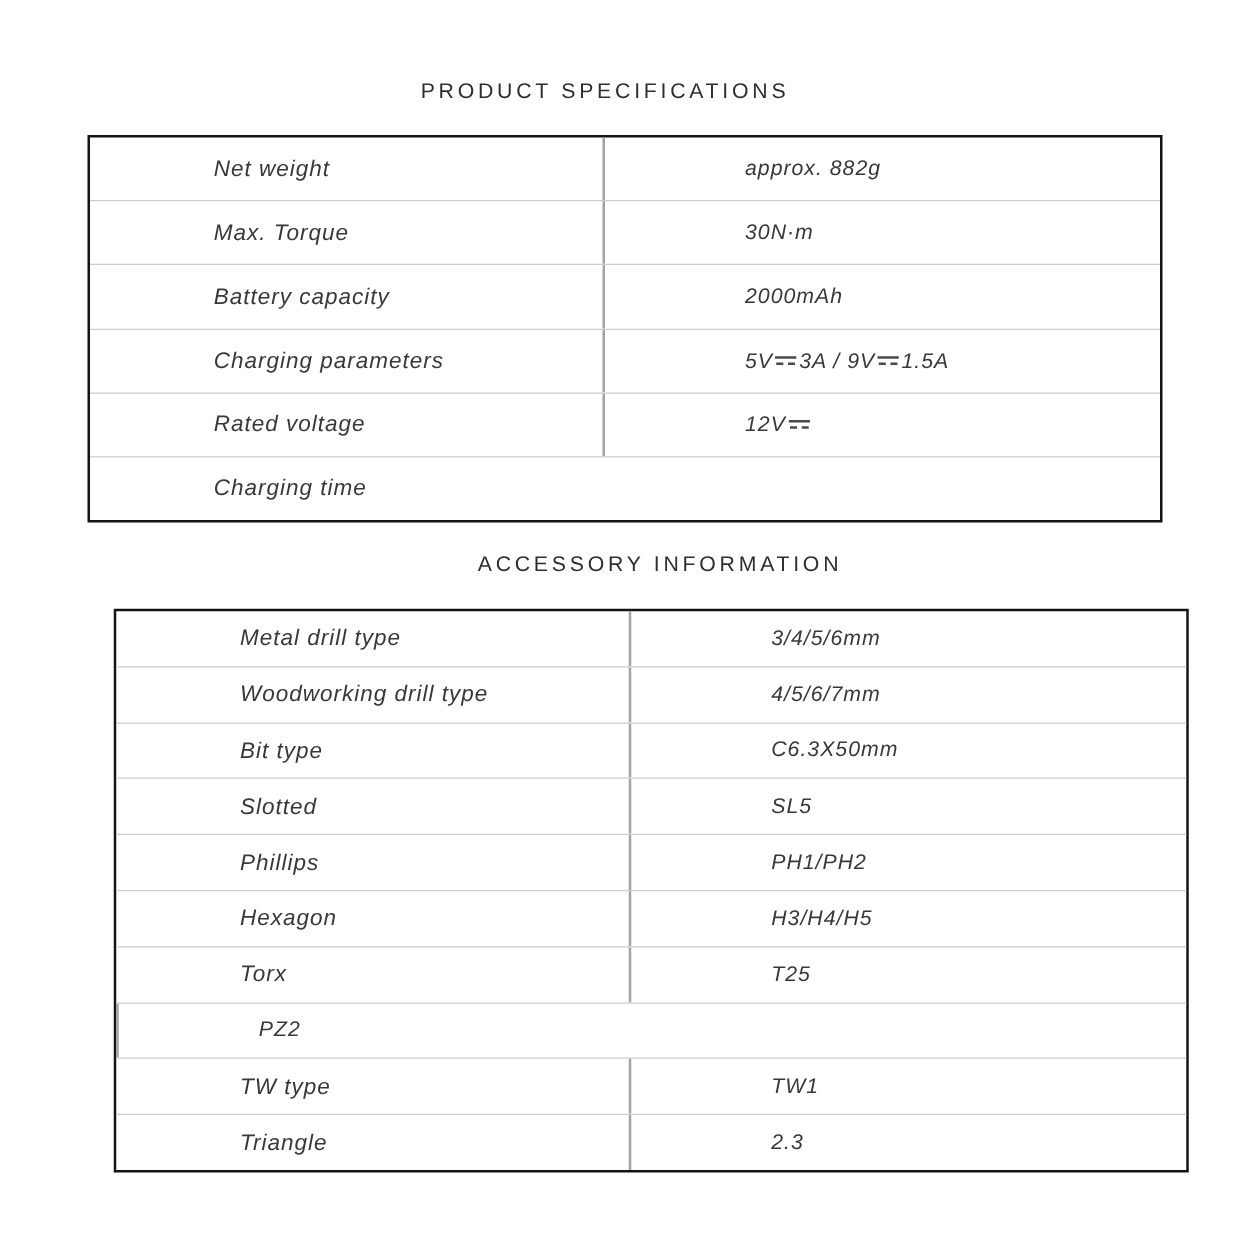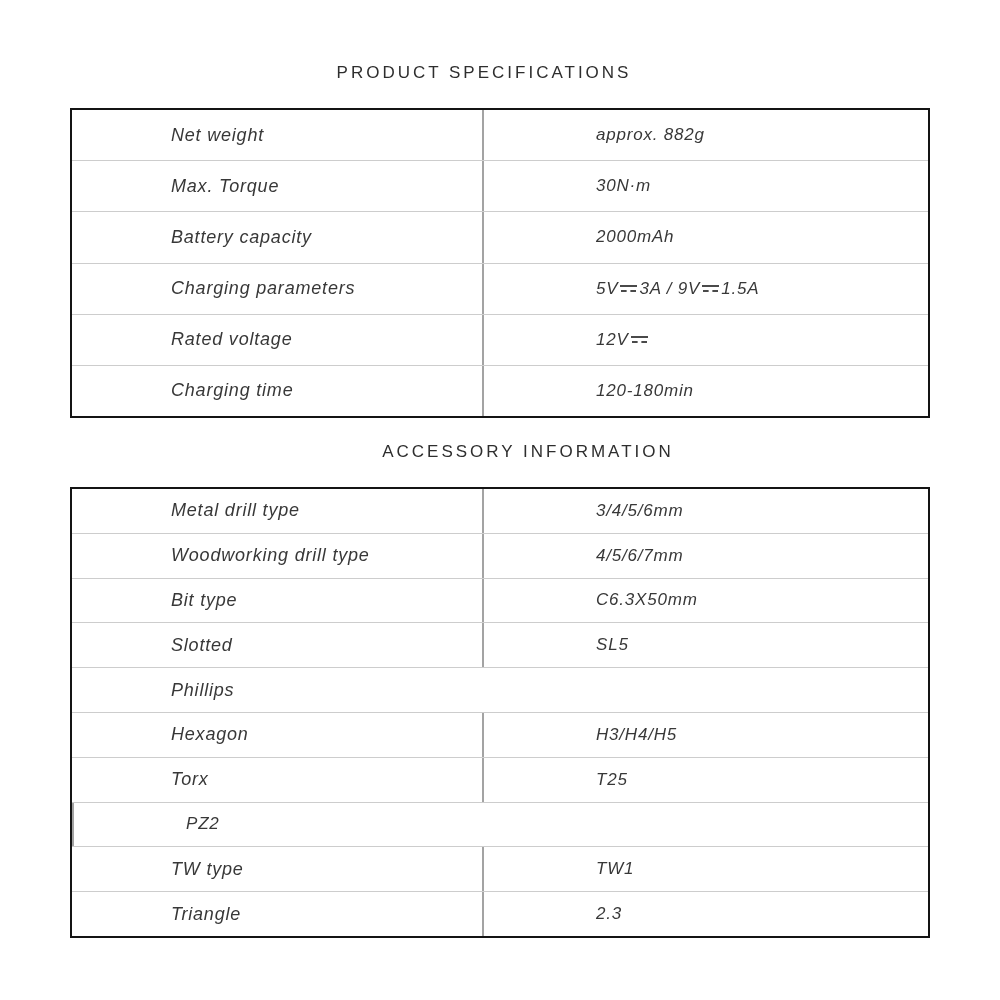--- a/index.html
+++ b/index.html
@@ -24,21 +24,21 @@
   #title1{top:62px;}
   #title2{top:441px;padding-left:44px;}
   .spec-table{
     position:absolute;left:70px;width:860px;
     box-sizing:border-box;
     border:2px solid #141414;
     display:flex;flex-direction:column;
     background:#ffffff;
   }
   #table1{top:108px;height:310px;}
-  #table2{top:487px;height:451px;}
+  #table2{top:487px;height:451px;margin-left:21px;}
   .row{flex:1;display:flex;align-items:stretch;}
   .row + .row{border-top:1px solid #cdcdcd;}
   .cell{
     display:flex;align-items:center;
     font-size:18px;
     letter-spacing:0.8px;
     white-space:nowrap;
     font-style:italic;
   }
   .cell.label{
@@ -89,21 +89,20 @@
   <div class="row">
     <div class="cell label">Charging parameters</div>
     <div class="cell value">5V <span class="dc"></span> 3A / 9V <span class="dc"></span> 1.5A</div>
   </div>
   <div class="row">
     <div class="cell label">Rated voltage</div>
     <div class="cell value">12V <span class="dc"></span></div>
   </div>
   <div class="row">
     <div class="cell label">Charging time</div>
-    <div class="cell value">120-180min</div>
   </div>
 </div>
 
 <div id="title2" class="sec-title">ACCESSORY INFORMATION</div>
 
 <div id="table2" class="spec-table">
   <div class="row">
     <div class="cell label">Metal drill type</div>
     <div class="cell value">3/4/5/6mm</div>
   </div>
@@ -114,20 +113,21 @@
   <div class="row">
     <div class="cell label">Bit type</div>
     <div class="cell value">C6.3X50mm</div>
   </div>
   <div class="row">
     <div class="cell label">Slotted</div>
     <div class="cell value">SL5</div>
   </div>
   <div class="row">
     <div class="cell label">Phillips</div>
+    <div class="cell value">PH1/PH2</div>
   </div>
   <div class="row">
     <div class="cell label">Hexagon</div>
     <div class="cell value">H3/H4/H5</div>
   </div>
   <div class="row">
     <div class="cell label">Torx</div>
     <div class="cell value">T25</div>
   </div>
   <div class="row">

